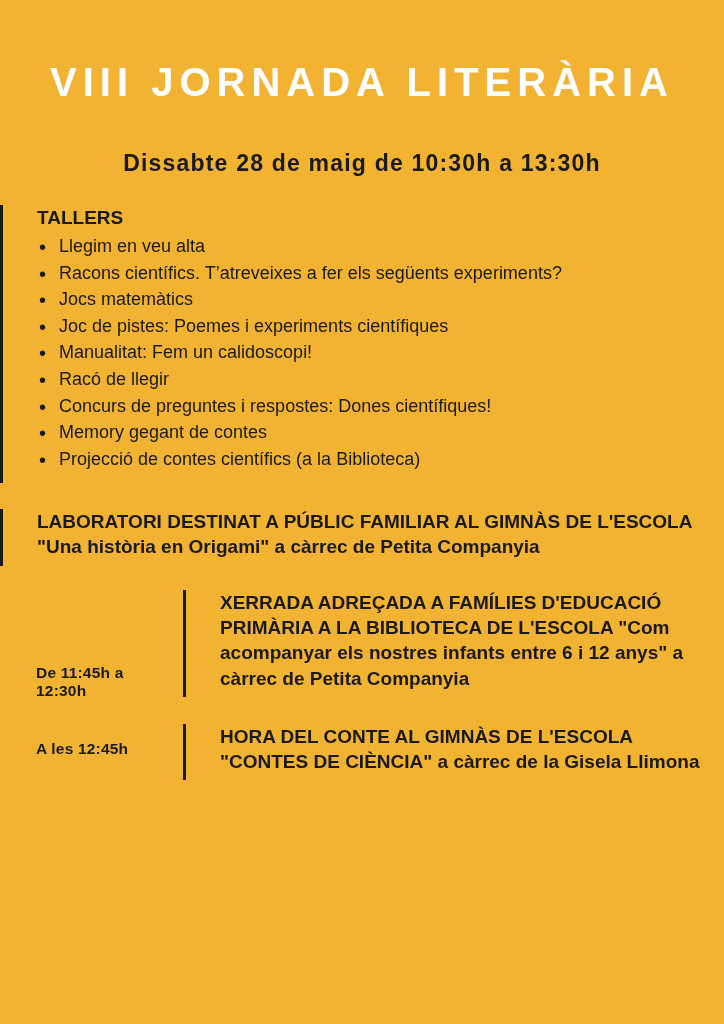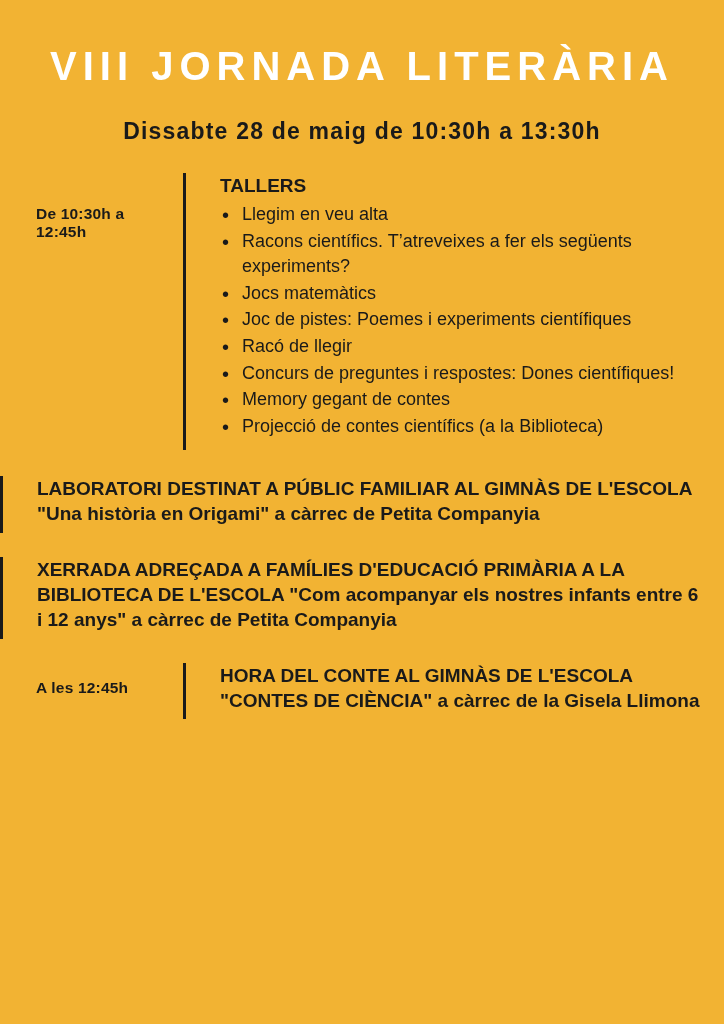--- a/index.html
+++ b/index.html
@@ -19,21 +19,21 @@
     height: 1024px;
     box-sizing: border-box;
     position: relative;
   }
   .title {
     text-align: center;
     color: #ffffff;
     font-weight: bold;
     font-size: 40px;
     letter-spacing: 6px;
-    margin: 0;
+    margin: 16px;
     padding-top: 44px;
     line-height: 1.1;
     white-space: nowrap;
   }
   .subtitle {
     text-align: center;
     color: #1a1a1a;
     font-weight: bold;
     font-size: 23px;
     letter-spacing: 1.2px;
@@ -117,43 +117,44 @@
 <body>
 
 <div class="poster">
 
   <h1 class="title">VIII JORNADA LITERÀRIA</h1>
   <p class="subtitle">Dissabte 28 de maig de 10:30h a 13:30h</p>
 
   <div class="schedule">
 
     <div class="row" id="row-tallers">
-      <div class="row-time">De 10:30h a 12:45h</div>
       <div class="row-body">
         <div class="row-heading">TALLERS</div>
         <ul class="bullets">
           <li>Llegim en veu alta</li>
           <li>Racons científics. T’atreveixes a fer els següents experiments?</li>
           <li>Jocs matemàtics</li>
           <li>Joc de pistes: Poemes i experiments científiques</li>
+          <li>Manualitat: Fem un calidoscopi!</li>
           <li>Racó de llegir</li>
           <li>Concurs de preguntes i respostes: Dones científiques!</li>
           <li>Memory gegant de contes</li>
           <li>Projecció de contes científics (a la Biblioteca)</li>
         </ul>
       </div>
     </div>
 
     <div class="row" id="row-lab">
       <div class="row-body">
         <div class="row-heading">LABORATORI DESTINAT A PÚBLIC FAMILIAR AL GIMNÀS DE L'ESCOLA "Una història en Origami" a càrrec de Petita Companyia</div>
       </div>
     </div>
 
     <div class="row" id="row-xerrada">
+      <div class="row-time">De 11:45h a 12:30h</div>
       <div class="row-body">
         <div class="row-heading"> XERRADA ADREÇADA A FAMÍLIES D'EDUCACIÓ PRIMÀRIA A LA BIBLIOTECA DE L'ESCOLA  "Com acompanyar els nostres infants entre 6 i 12 anys" a càrrec de Petita Companyia</div>
       </div>
     </div>
 
     <div class="row" id="row-conte">
       <div class="row-time">A les 12:45h</div>
       <div class="row-body">
         <div class="row-heading">HORA DEL CONTE AL GIMNÀS DE L'ESCOLA "CONTES DE CIÈNCIA" a càrrec de la Gisela Llimona</div>
       </div>

